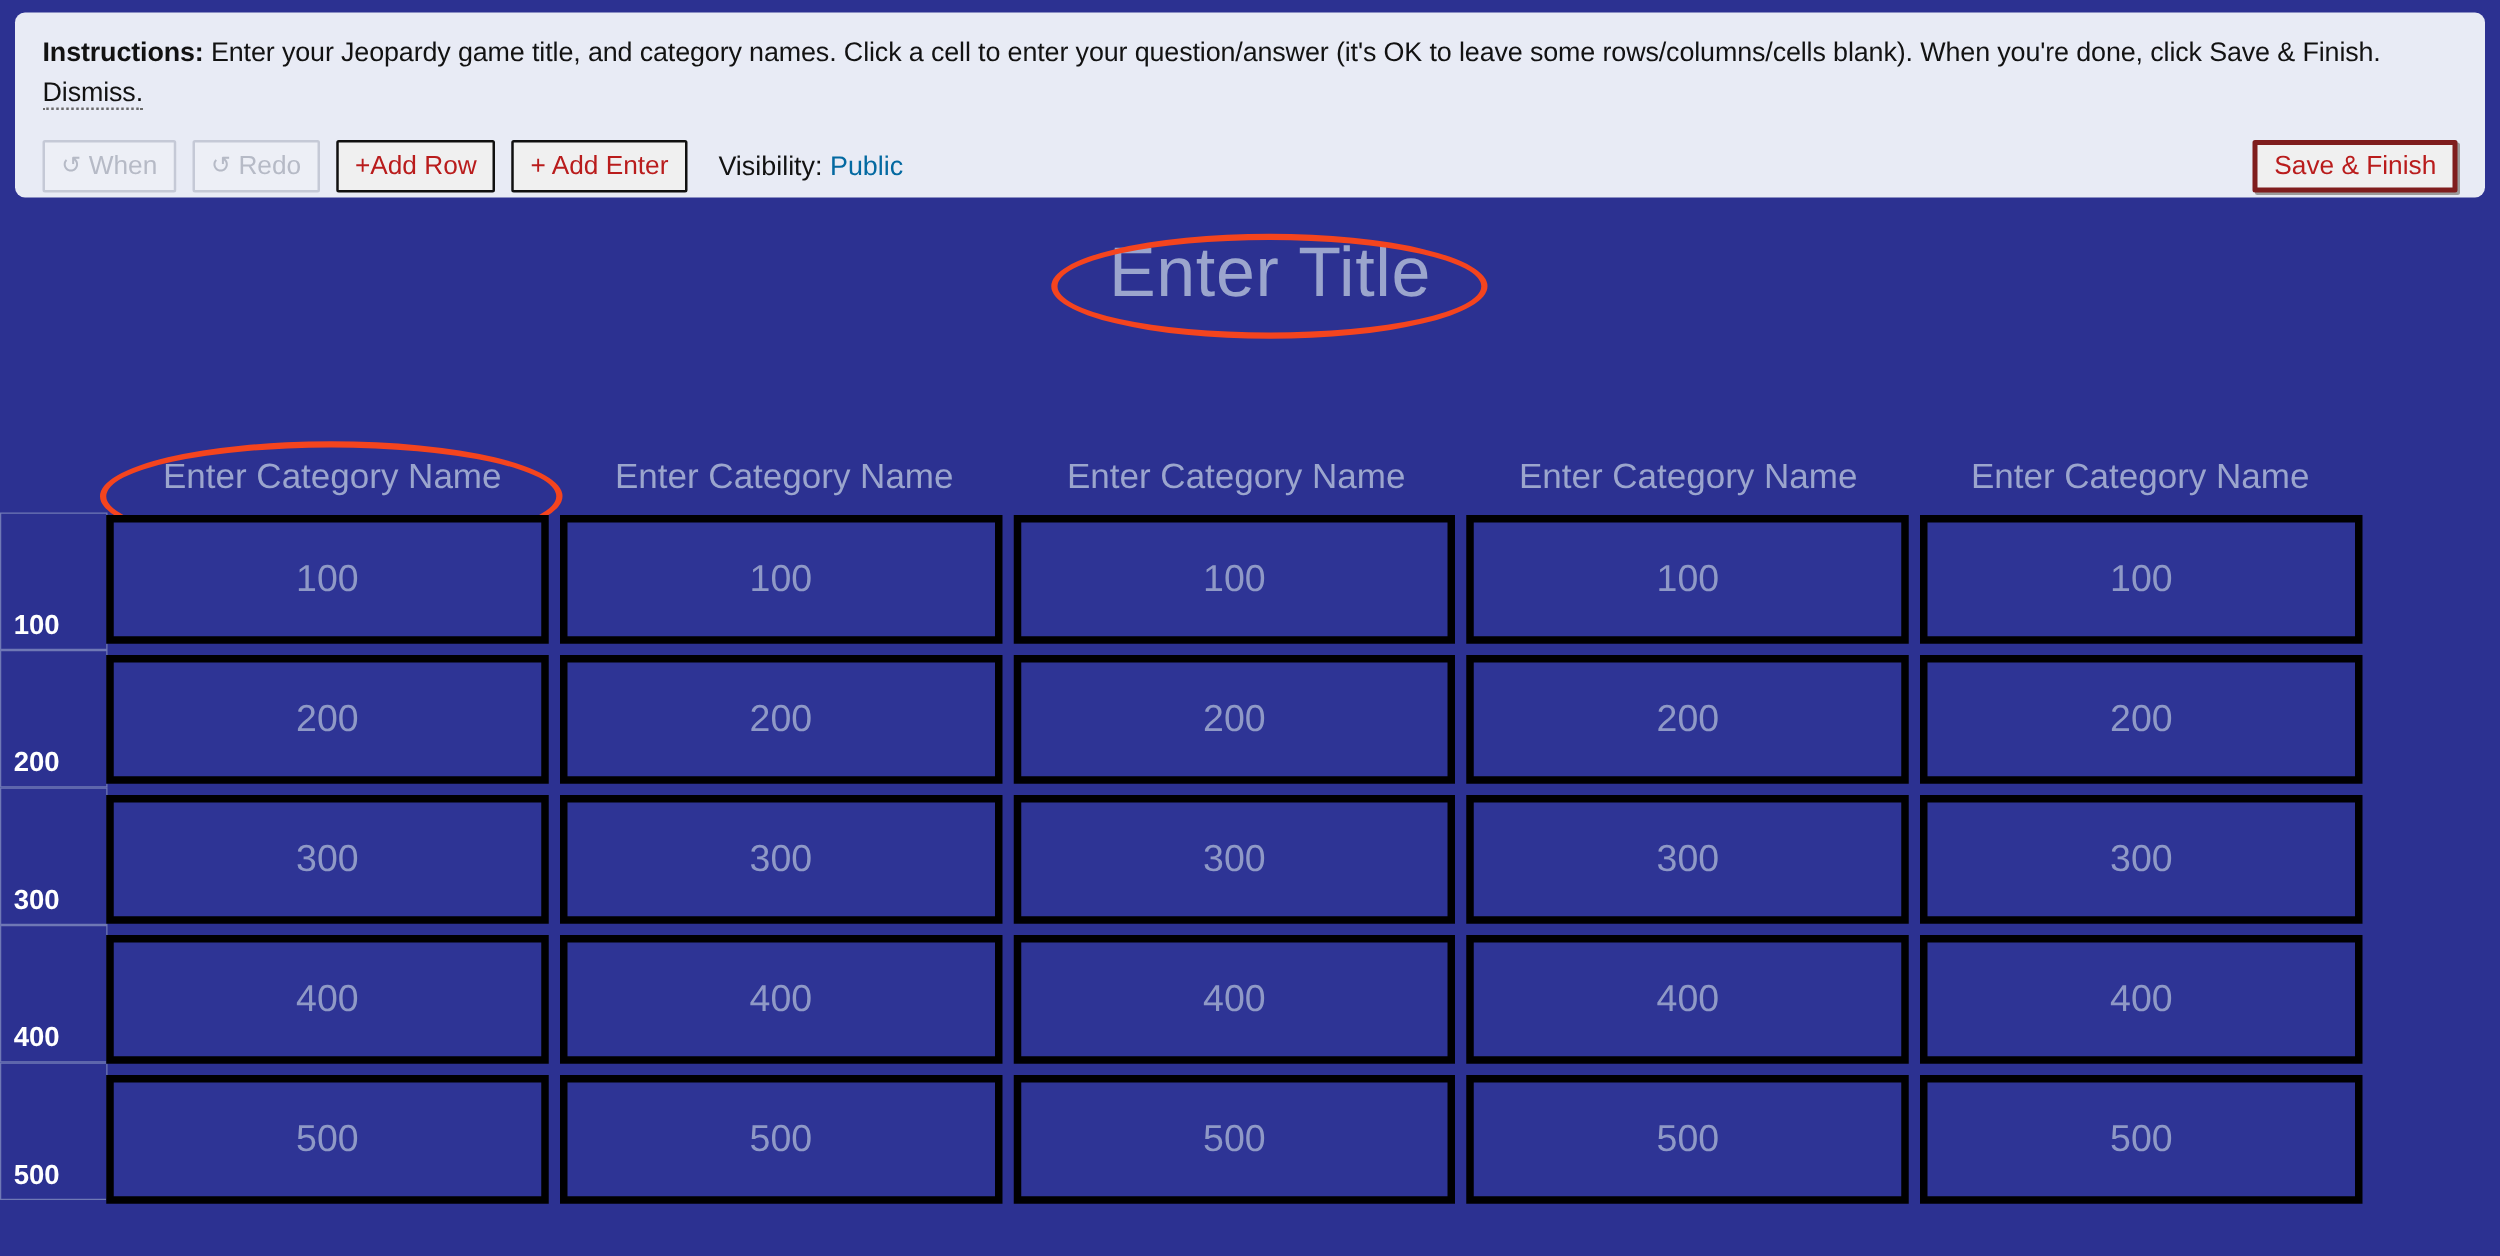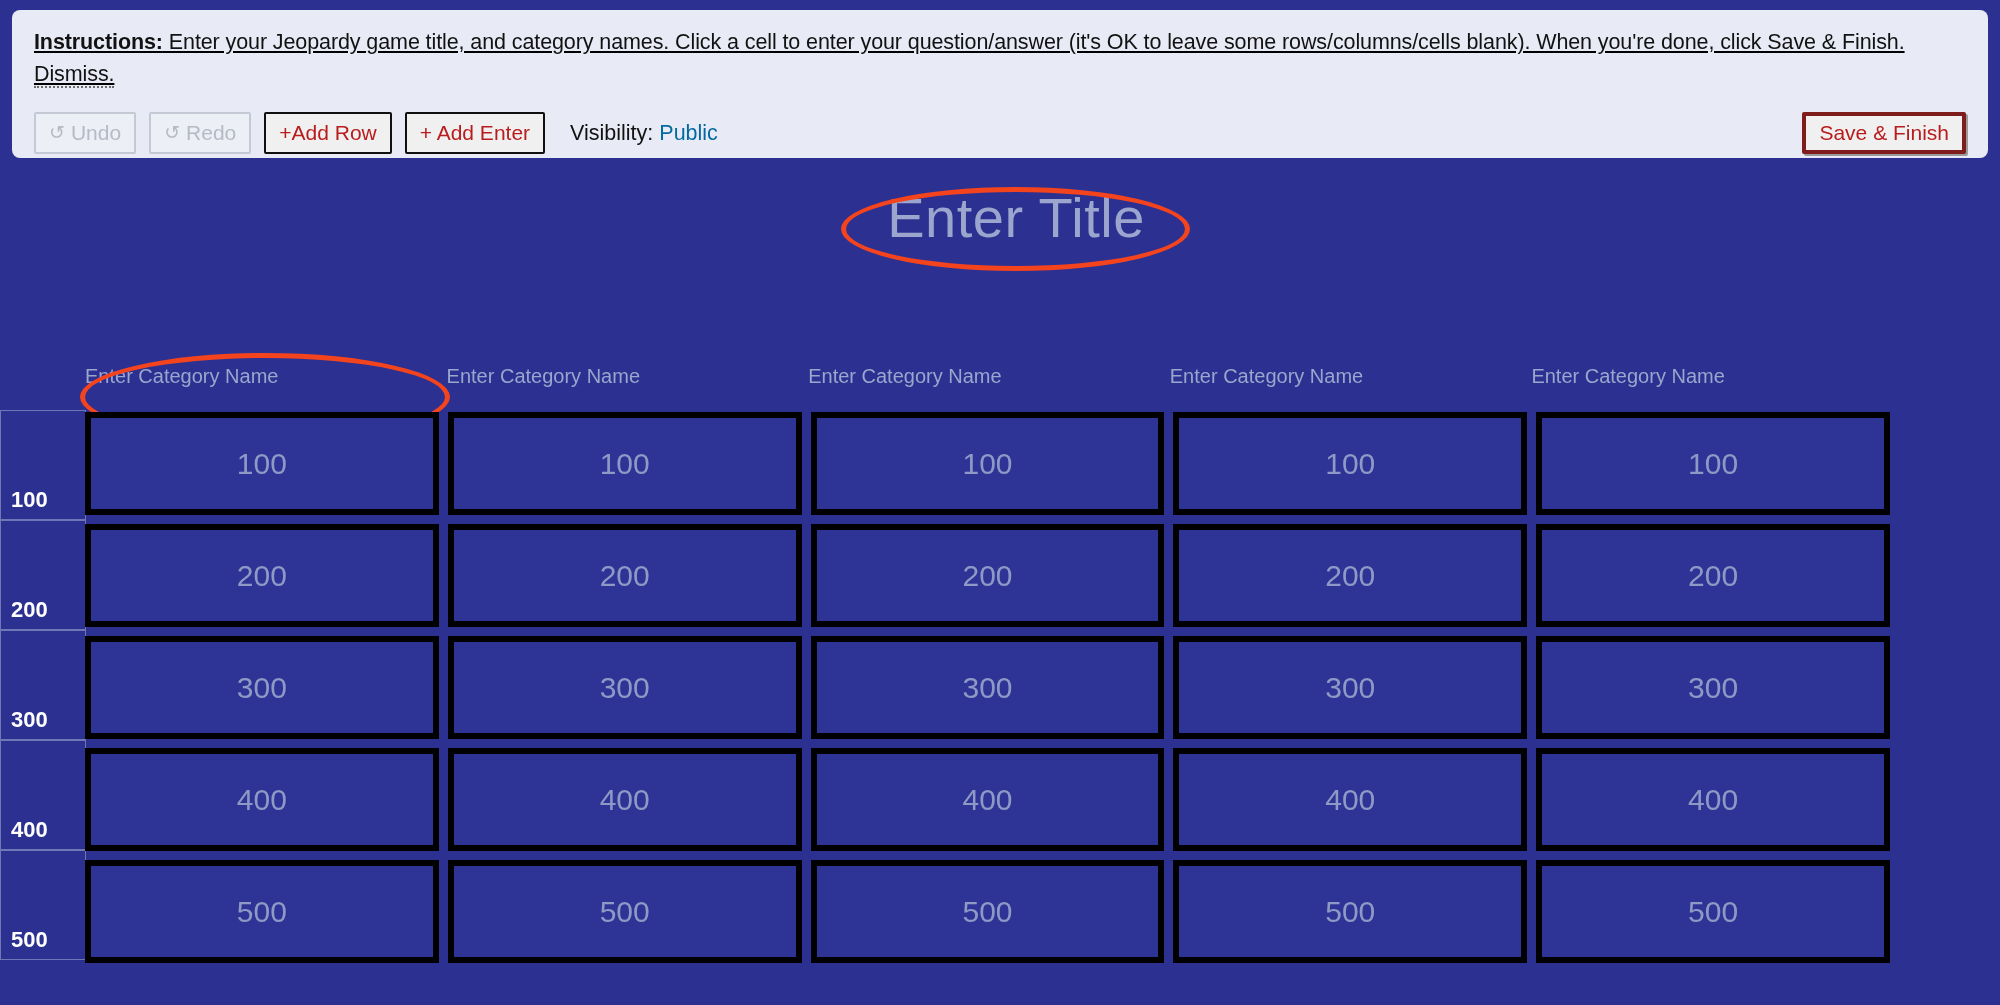--- a/index.html
+++ b/index.html
@@ -19,21 +19,20 @@
   #instructions-panel {
     position: absolute;
     left: 12px;
     top: 10px;
     width: 1976px;
     height: 148px;
     box-sizing: border-box;
     background: #e8ebf5;
     border-radius: 8px;
     padding: 16px 22px 16px 22px;
-    text-decoration: underline;
   }
   #instructions-text {
     font-size: 21.5px;
     line-height: 32px;
     color: #121212;
     letter-spacing: -0.1px;
     white-space: normal;
   }
   #instructions-text .lead {
     font-weight: bold;
@@ -137,22 +136,22 @@
   
   #category-header {
     position: absolute;
     left: 85px;
     top: 365px;
     width: 1808px;
     display: flex;
   }
   .category-cell {
     flex: 1 1 0;
-    text-align: left;
-    font-size: 20px;
+    text-align: center;
+    font-size: 28px;
     color: #9ba5cd;
     cursor: text;
     white-space: nowrap;
   }
 
   
   #row-labels {
     position: absolute;
     left: 0;
     top: 410px;
@@ -203,21 +202,21 @@
 <body>
 
 <div id="instructions-panel">
   <div id="instructions-text">
     <span class="lead">Instructions:</span><span> Enter your Jeopardy game title, and category names. Click a cell to enter your question/answer (it's OK to leave some rows/columns/cells blank). When you're done, click Save &amp; Finish. </span><a id="dismiss-link">Dismiss.</a>
   </div>
 
   <div id="toolbar">
     <button class="btn disabled">
       <span class="ico">↺</span>
-        <span>Undo</span>
+        <span>When</span>
     </button>
     <button class="btn disabled">
       <span class="ico">↺</span>
         <span>Redo</span>
     </button>
     <button class="btn">+Add Row</button>
     <button class="btn">+ Add Enter</button>
     <div id="visibility-group">
       <span>Visibility:</span>
       <span id="visibility-value">Public</span>

